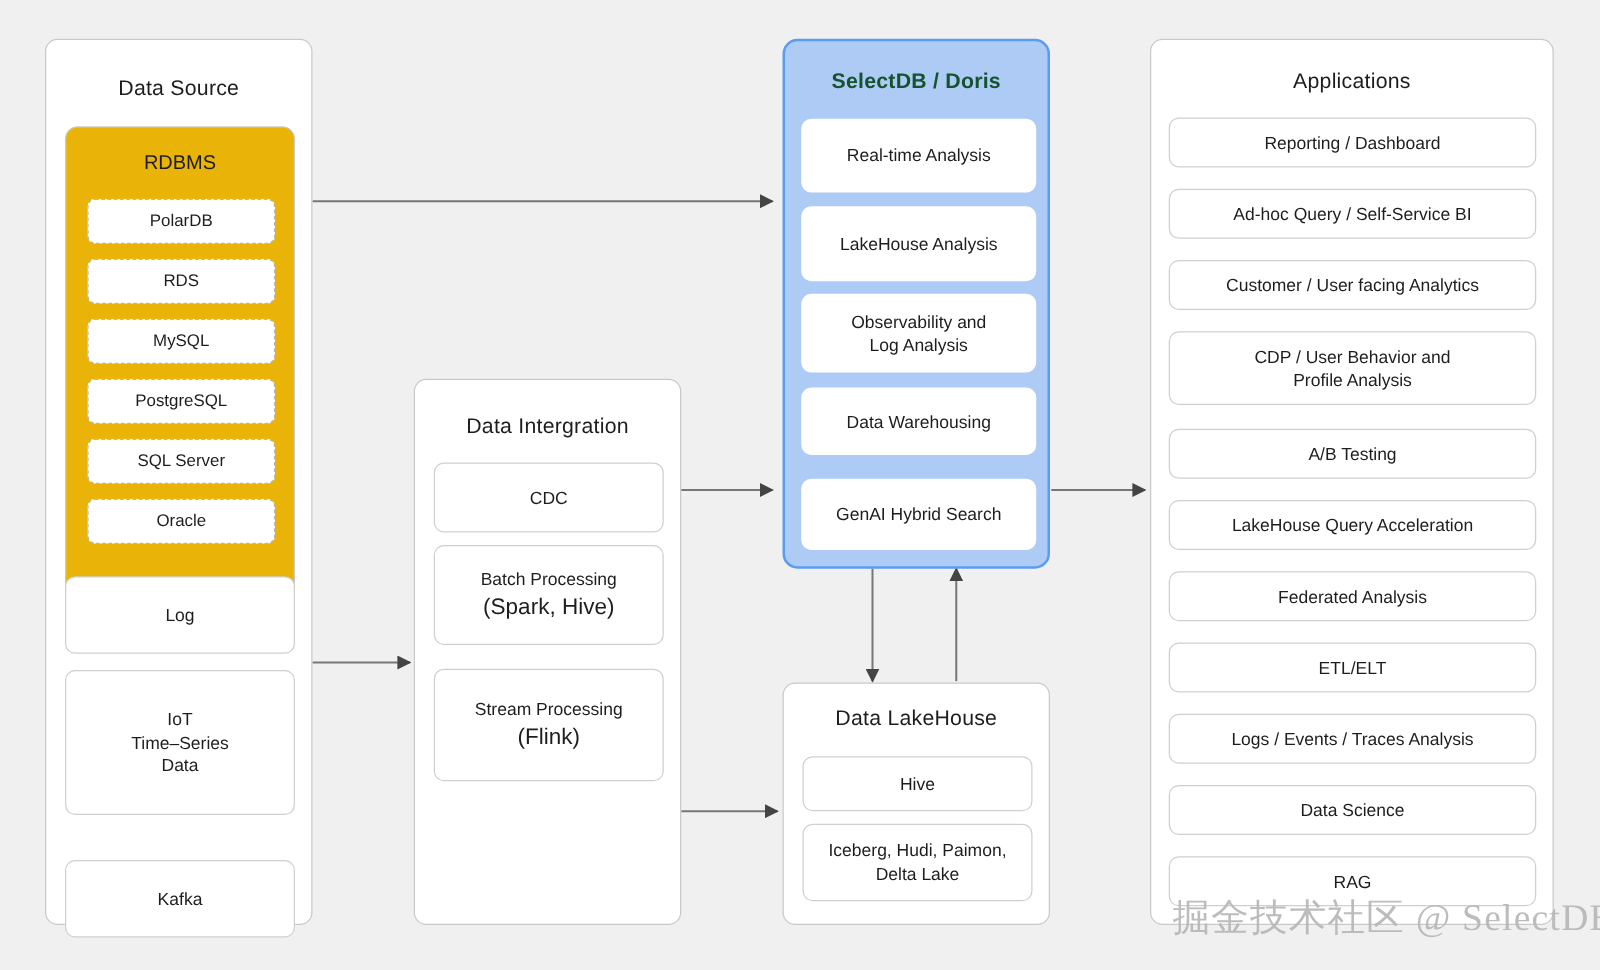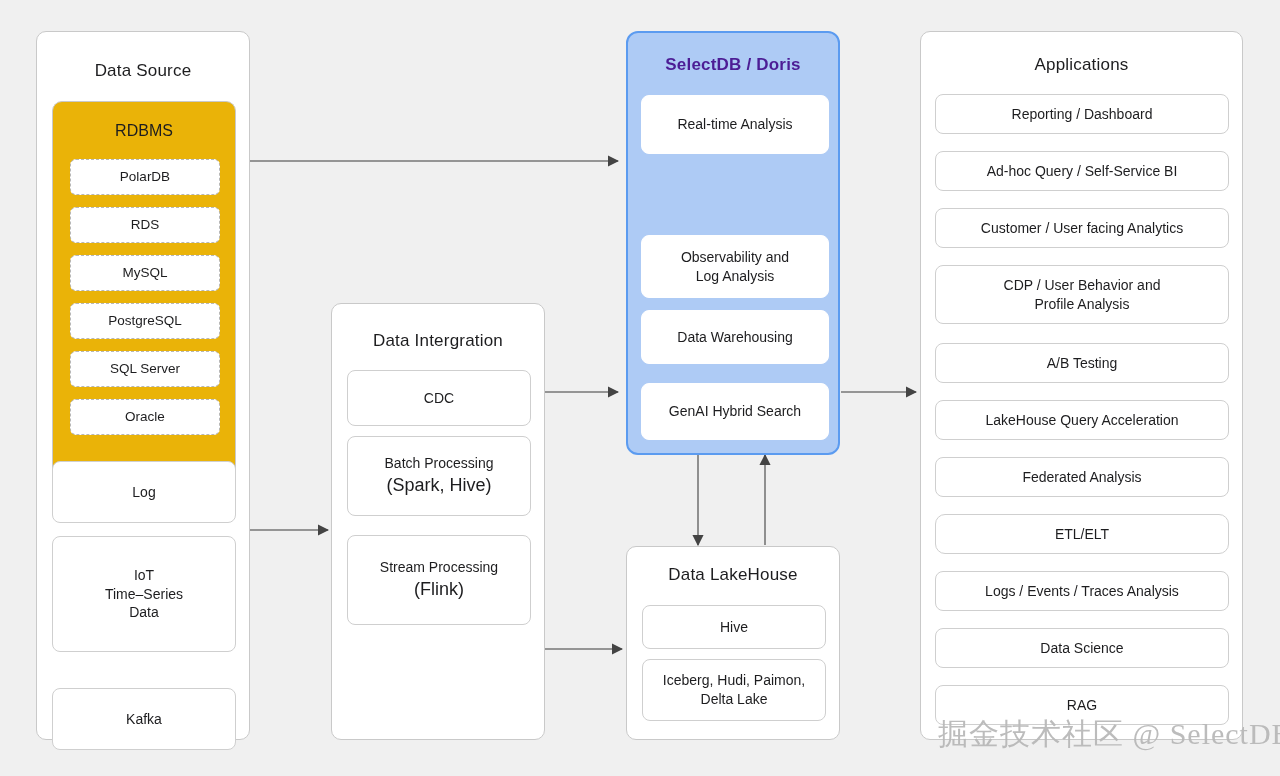--- a/index.html
+++ b/index.html
@@ -31,21 +31,21 @@
   .panel-title {
     text-align: center;
     font-size: 17px;
     letter-spacing: .2px;
     color: #1d1d1f;
   }
   .panel-blue {
     background: #aecbf5;
     border: 2px solid #5b9bf0;
   }
-  .panel-blue .panel-title { color: #4c1d95; }
+  .panel-blue .panel-title { color: #14532d; }
 
   
   .box {
     box-sizing: border-box;
     background: #ffffff;
     border: 1px solid #c9c9c9;
     border-radius: 8px;
     display: flex;
     align-items: center;
     justify-content: center;
@@ -162,20 +162,21 @@
       <span class="sub-line">(Flink)</span>
     </div>
 
   </div>
 
   <div class="panel panel-blue" style="left:626px; top:31px; width:214px; height:424px; border-radius:12px;">
     <div class="panel-title" style="margin-top:22px; font-weight:600;">SelectDB / Doris</div>
 
     <div class="box" style="position:absolute; left:13px; top:62px; width:188px; height:59px; border-color:#ffffff;">Real-time Analysis</div>
 
+    <div class="box" style="position:absolute; left:13px; top:132px; width:188px; height:60px; border-color:#ffffff;">LakeHouse Analysis</div>
 
     <div class="box" style="position:absolute; left:13px; top:202px; width:188px; height:63px; border-color:#ffffff; flex-direction:column;">
       <span>Observability and</span>
       <span>Log Analysis</span>
     </div>
 
     <div class="box" style="position:absolute; left:13px; top:277px; width:188px; height:54px; border-color:#ffffff;">Data Warehousing</div>
 
     <div class="box" style="position:absolute; left:13px; top:350px; width:188px; height:57px; border-color:#ffffff;">GenAI Hybrid Search</div>
   </div>
@@ -204,21 +205,21 @@
       <span>CDP / User Behavior and</span>
       <span>Profile Analysis</span>
     </div>
 
     <div class="box sub" style="position:absolute; left:14px; top:311px; width:294px; height:40px;">A/B Testing</div>
 
     <div class="box sub" style="position:absolute; left:14px; top:368px; width:294px; height:40px;">LakeHouse Query Acceleration</div>
 
     <div class="box sub" style="position:absolute; left:14px; top:425px; width:294px; height:40px;">Federated Analysis</div>
 
-    <div class="box sub" style="position:absolute; left:14px; top:482px; width:294px; height:40px;border-radius:10px;">ETL/ELT</div>
+    <div class="box sub" style="position:absolute; left:14px; top:482px; width:294px; height:40px;">ETL/ELT</div>
 
     <div class="box sub" style="position:absolute; left:14px; top:539px; width:294px; height:40px;">Logs / Events / Traces Analysis</div>
 
     <div class="box sub" style="position:absolute; left:14px; top:596px; width:294px; height:40px;">Data Science</div>
 
     <div class="box sub" style="position:absolute; left:14px; top:653px; width:294px; height:40px;">RAG</div>
   </div>
 
   <div class="watermark" style="left:938px; top:714px;">掘金技术社区 @ SelectDB</div>
 

